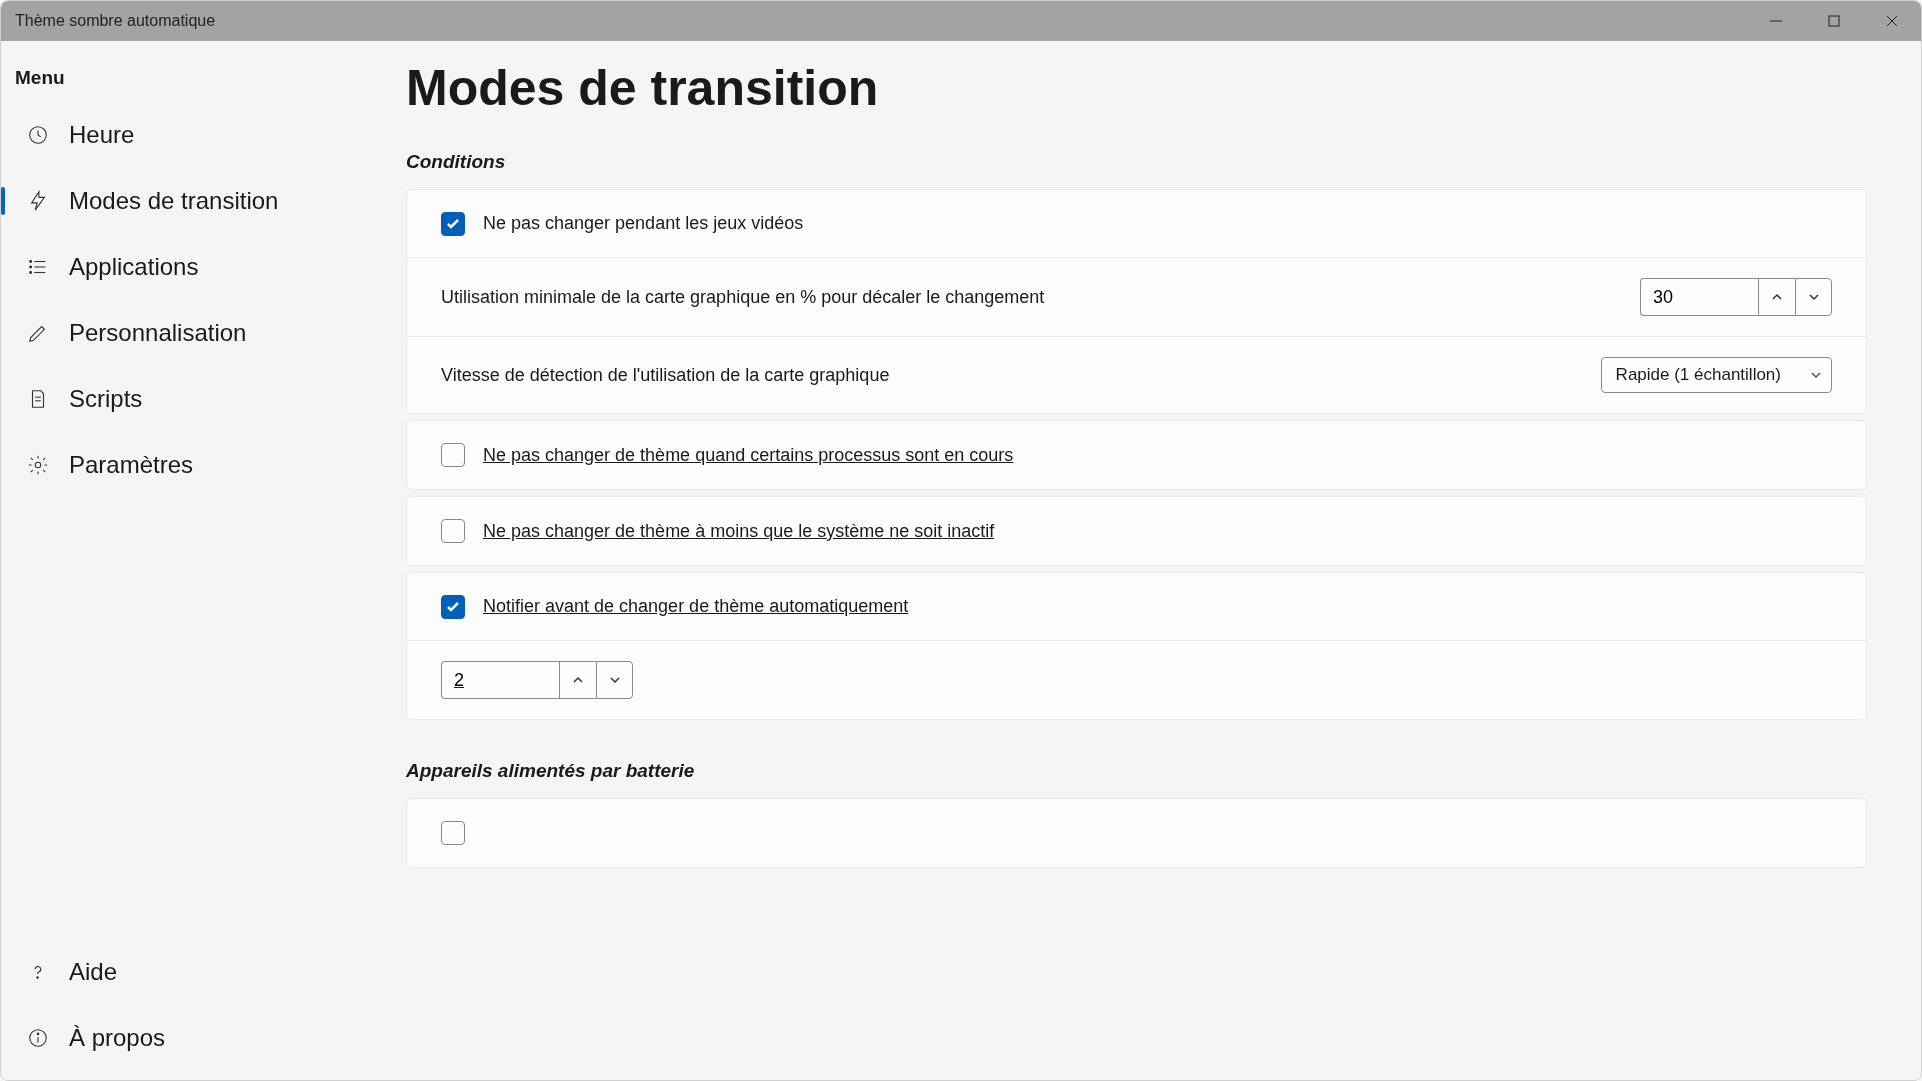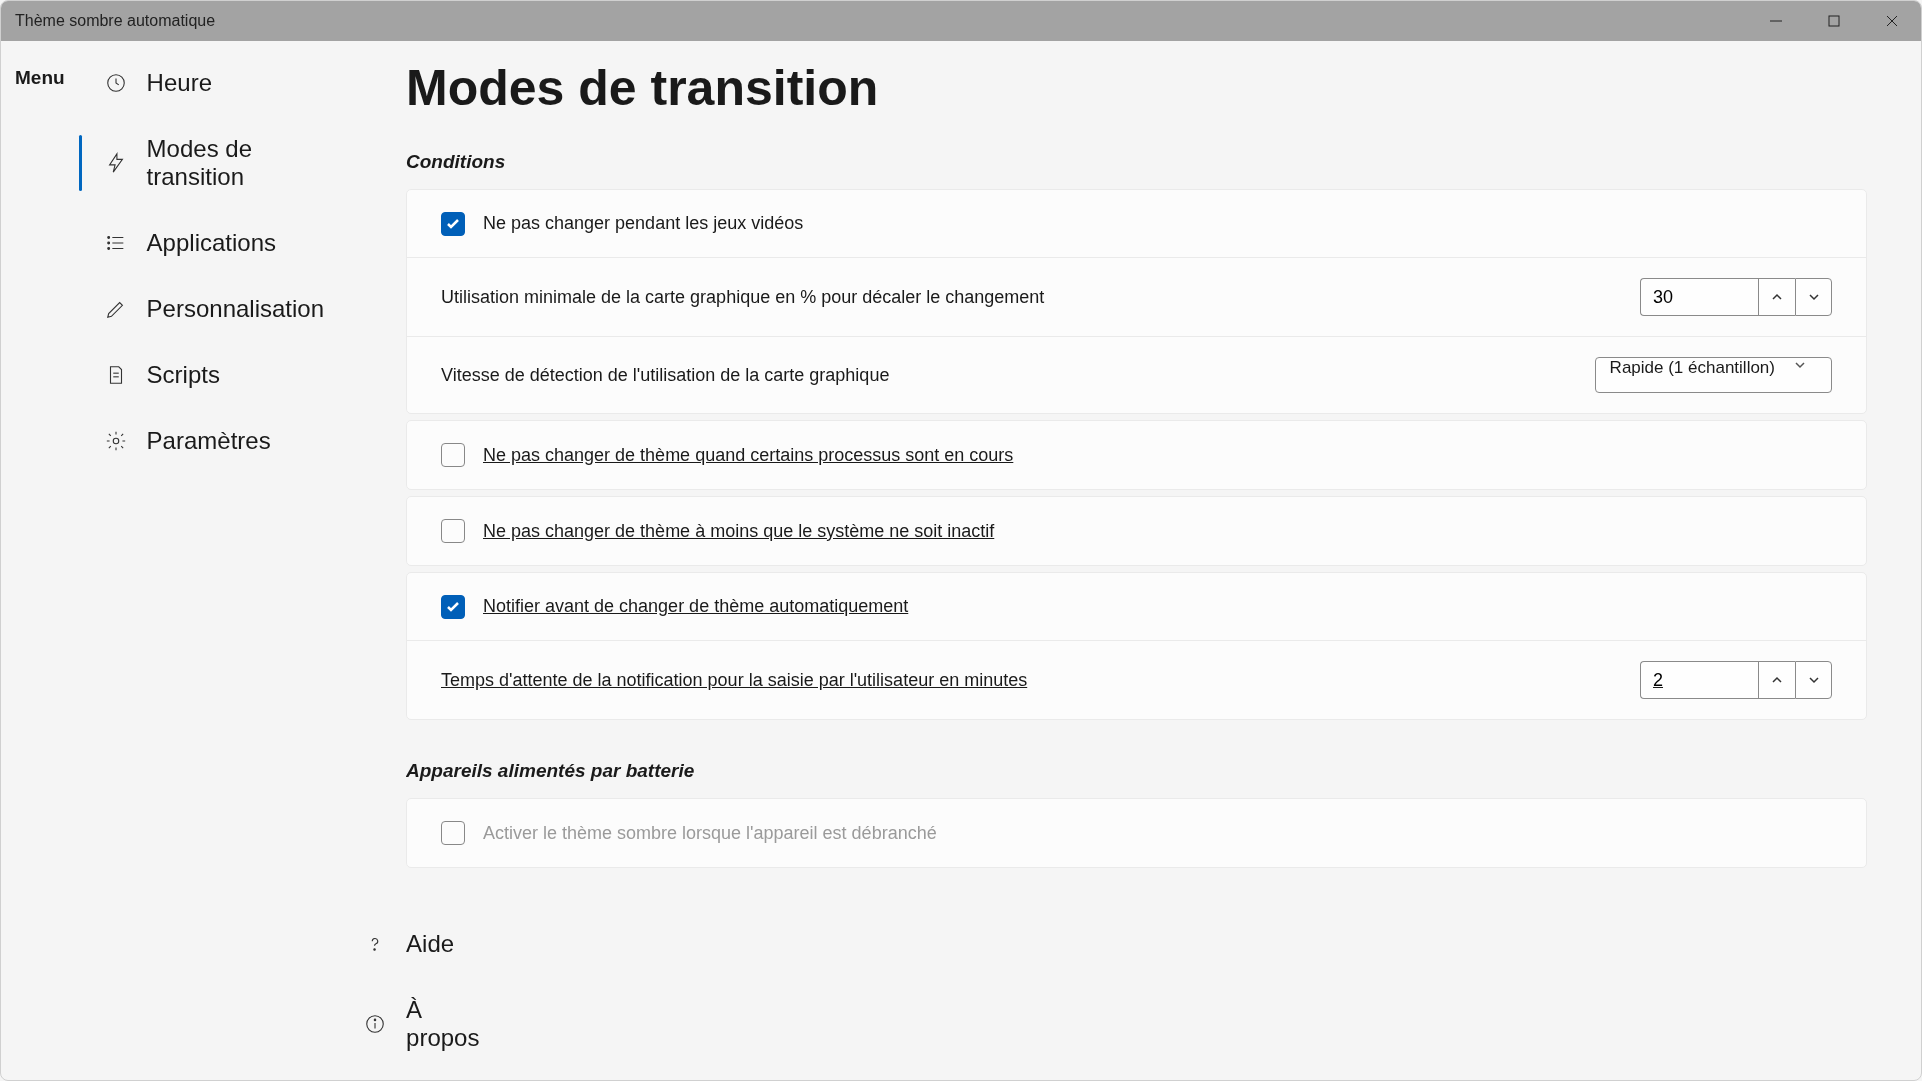--- a/index.html
+++ b/index.html
@@ -28,21 +28,22 @@
   cursor: pointer;
 }
 .title-btn svg { width: 14px; height: 14px; }
 
 .layout { display: flex; height: calc(100% - 40px); }
 
 .sidebar {
   width: 405px;
   padding: 18px 0 10px 0;
   display: flex;
-  flex-direction: row;
+  flex-direction: column;
+  justify-content: center;
 }
 .menu-title {
   font-size: 19px;
   font-weight: 600;
   padding: 8px 14px 22px 14px;
 }
 .nav-items { display: flex; flex-direction: column; gap: 18px; }
 .nav-item {
   display: flex;
   align-items: center;
@@ -147,26 +148,27 @@
   background: #fefefe;
   display: flex; align-items: center; justify-content: center;
   cursor: pointer;
 }
 .spinner-btn:first-of-type { border-right: none; }
 .spinner-btn:last-of-type { border-radius: 0 4px 4px 0; }
 .spinner-btn svg { width: 12px; height: 12px; stroke: #333; stroke-width: 1.5; fill: none; }
 
 .dropdown {
   display: flex;
+  align-items: center;
   height: 36px;
   border: 1px solid #8a8a8a;
   border-radius: 4px;
   background: #fefefe;
-  padding: 0 24px 0 14px;
-  gap: 18px;
+  padding: 0 8px 0 14px;
+  gap: 28px;
   cursor: pointer;
   min-width: 200px;
 }
 .dropdown-label { font-size: 17px; }
 .dropdown svg { width: 14px; height: 14px; stroke: #555; stroke-width: 1.5; fill: none; }
 </style>
 </head>
 <body>
 
 <div class="titlebar">
@@ -336,21 +338,20 @@
     <div class="card card-group">
       <div class="row">
         <div class="checkbox checked">
           <svg viewBox="0 0 16 16">
                 <path d="M3 8 l3 3 7-7"></path>
               </svg>
         </div>
         <div class="row-label">Notifier avant de changer de thème automatiquement</div>
       </div>
       <div class="row">
-        <div class="row-label">Temps d'attente de la notification pour la saisie par l'utilisateur en minutes</div>
         <div class="spinner">
           <input class="spinner-input" value="2" style="">
           <div class="spinner-btn">
                 <svg viewBox="0 0 12 12">
                   <path d="M2 8 l4-4 4 4"></path>
                 </svg>
               </div>
           <div class="spinner-btn">
                 <svg viewBox="0 0 12 12">
                   <path d="M2 4 l4 4 4-4"></path>
@@ -358,18 +359,17 @@
               </div>
         </div>
       </div>
     </div>
 
     <h2 class="section-title" style="margin-top:40px;">Appareils alimentés par batterie</h2>
 
     <div class="card disabled">
       <div class="row">
         <div class="checkbox"></div>
-        <div class="row-label">Activer le thème sombre lorsque l'appareil est débranché</div>
       </div>
     </div>
     </div>
   </main>
 </div>
 
 </body></html>

